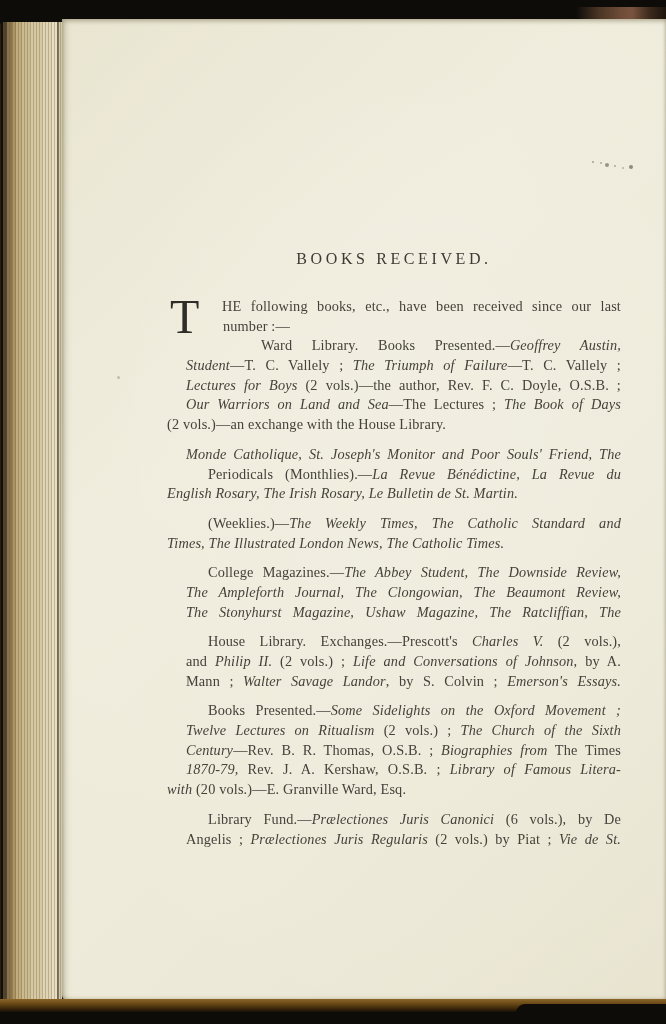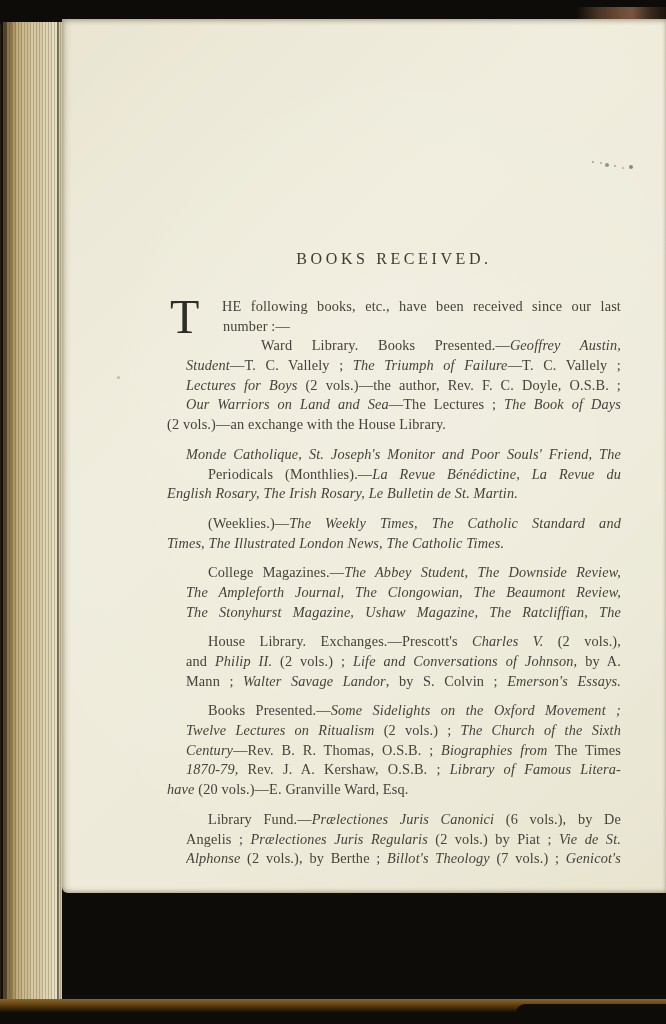--- a/index.html
+++ b/index.html
@@ -35,21 +35,21 @@
 
   
   .cover-corner {
     position: absolute; right: 0; top: 7px; width: 90px; height: 13px;
     background: linear-gradient(90deg, #0d0c09, #4a3424 25%, #6e4c38 50%, #7a5340 62%, #3a2a1c 82%, #1c140c);
     border-radius: 0 0 0 5px;
   }
 
   
   .page {
-    position: absolute; left: 62px; top: 19px; width: 604px; height: 874px;
+    position: absolute; left: 62px; top: 19px; width: 604px; height: 982px;
     background:
       radial-gradient(120% 90% at 60% 45%, rgba(255,255,255,.18), rgba(255,255,255,0) 70%),
       linear-gradient(135deg, #e9e5d1 0%, #efecdc 35%, #edead9 65%, #e8e4d0 100%);
     box-shadow: inset 0 2px 4px rgba(110,96,62,.35), inset 3px 0 6px rgba(110,96,62,.30),
                 inset 0 -2px 3px rgba(110,96,62,.25);
     border-radius: 0 0 0 6px;
   }
 
   
   .smudge {
@@ -136,26 +136,25 @@
         <div class="para">
           <div class="line just" style="padding-left: 22px;"><span>House Library.  Exchanges.—Prescott's </span><span class="i">Charles V.</span><span> (2 vols.),</span></div>
           <div class="line just"><span>and </span><span class="i">Philip II.</span><span> (2 vols.) ; </span><span class="i">Life and Conversations of Johnson</span><span>, by A.</span></div>
           <div class="line just"><span>Mann ; </span><span class="i">Walter Savage Landor</span><span>, by S. Colvin ; </span><span class="i">Emerson's Essays.</span></div>
         </div>
         <div class="para">
           <div class="line just" style="padding-left: 22px;"><span>Books Presented.—</span><span class="i">Some Sidelights on the Oxford Movement ;</span></div>
           <div class="line just"><span class="i">Twelve Lectures on Ritualism</span><span> (2 vols.) ; </span><span class="i">The Church of the Sixth</span></div>
           <div class="line just"><span class="i">Century</span><span>—Rev. B. R. Thomas, O.S.B. ; </span><span class="i">Biographies from</span><span> The Times</span></div>
           <div class="line just"><span class="i">1870-79,</span><span> Rev. J. A. Kershaw, O.S.B. ; </span><span class="i">Library of Famous Litera-</span></div>
-          <div class="line left"><span class="i">have</span><span> (20 vols.)—E. Granville Ward, Esq.</span></div>
+          <div class="line left"><span class="i">with</span><span> (20 vols.)—E. Granville Ward, Esq.</span></div>
         </div>
         <div class="para">
           <div class="line just" style="padding-left: 22px;"><span>Library Fund.—</span><span class="i">Prælectiones Juris Canonici</span><span> (6 vols.), by De</span></div>
           <div class="line just"><span>Angelis ; </span><span class="i">Prælectiones Juris Regularis</span><span> (2 vols.) by Piat ; </span><span class="i">Vie de St.</span></div>
-          <div class="line just"><span class="i">Alphonse</span><span> (2 vols.), by Berthe ; </span><span class="i">Billot's Theology</span><span> (7 vols.) ; </span><span class="i">Genicot's</span></div>
         </div>
       </div>
   </div>
 </div>
 
 <div class="smudge"></div>
 <div class="speck"></div>
 <div class="cover-bottom"></div>
 
 </body></html>

